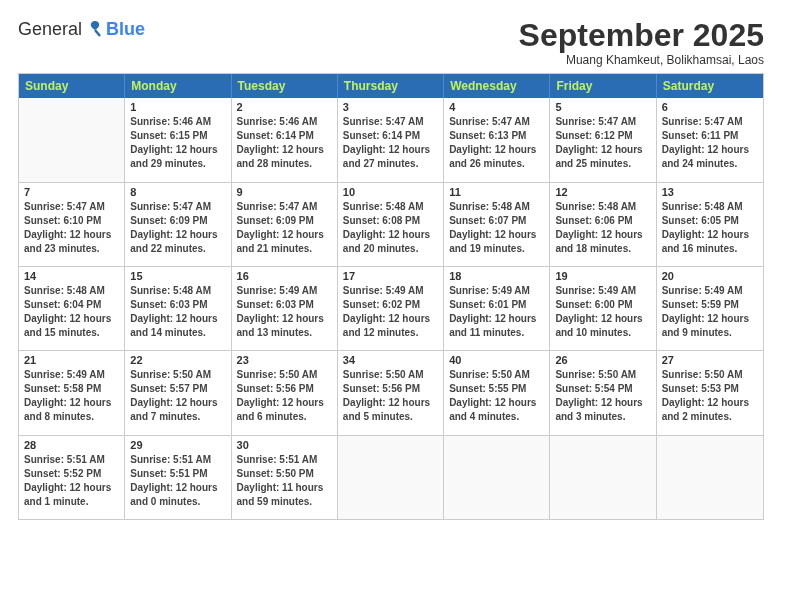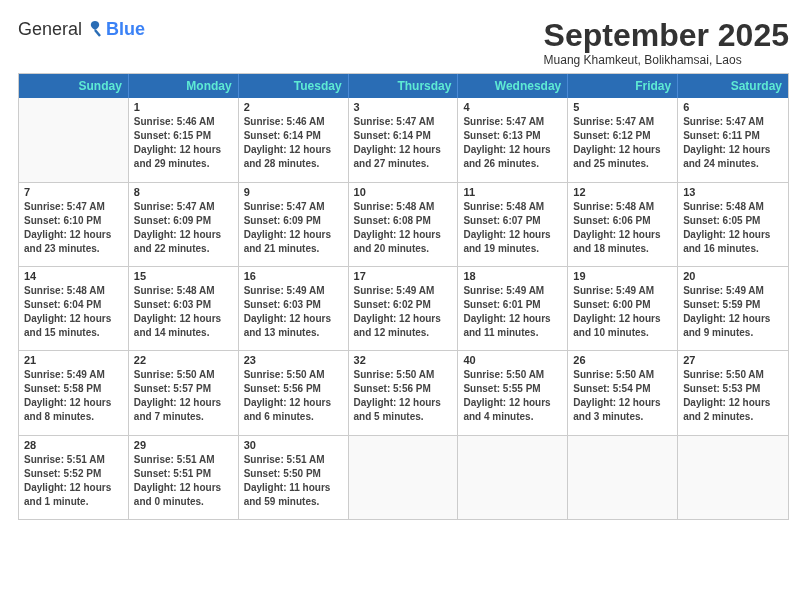--- a/index.html
+++ b/index.html
@@ -6,21 +6,21 @@
     body {
       font-family: Arial, sans-serif;
       background: #fff;
       width: 792px;
       height: 612px;
       overflow: hidden;
     }
     .page {
       width: 792px;
       height: 532px;
-      padding: 18px 3px 12px 18px;
+      padding: 18px 28px 12px 18px;
       display: flex;
       flex-direction: column;
     }
     .header {
       display: flex;
       align-items: flex-start;
       justify-content: space-between;
       margin-bottom: 6px;
     }
     .logo {
@@ -36,20 +36,21 @@
       color: #333;
     }
     .logo-general { font-weight: normal; }
     .logo-blue { color: #3b82f6; font-weight: bold; }
     .logo-icon {
       width: 22px;
       height: 22px;
       margin-left: 2px;
     }
     .title-block {
+      text-align: right;
     }
     .title-block h1 {
       font-size: 32px;
       font-weight: bold;
       color: #333;
       line-height: 1.1;
     }
     .title-block h2 {
       font-size: 12px;
       font-weight: normal;
@@ -60,25 +61,25 @@
       display: flex;
       flex-direction: column;
       border: 1px solid #ccc;
     }
     .cal-header {
       display: grid;
       grid-template-columns: repeat(7, 1fr);
       background: #2a6db5;
     }
     .cal-header-cell {
-      color: #5eead4;
+      color: #bef264;
       font-size: 12px;
       font-weight: bold;
       padding: 5px 6px;
-      text-align: right;
+      text-align: left;
       border-right: 1px solid #4a8ad5;
     }
     .cal-header-cell:last-child { border-right: none; }
     .cal-body {
       display: flex;
       flex-direction: column;
       flex: 1;
     }
     .cal-row {
       display: grid;
@@ -284,21 +285,21 @@
 Sunset: 5:57 PM
 Daylight: 12 hours and 7 minutes.</div>
           </div>
           <div class="cal-cell">
             <div class="day-num">23</div>
             <div class="cell-text" style="white-space: pre-line;">Sunrise: 5:50 AM
 Sunset: 5:56 PM
 Daylight: 12 hours and 6 minutes.</div>
           </div>
           <div class="cal-cell">
-            <div class="day-num">32</div>
+            <div class="day-num">34</div>
             <div class="cell-text" style="white-space: pre-line;">Sunrise: 5:50 AM
 Sunset: 5:56 PM
 Daylight: 12 hours and 5 minutes.</div>
           </div>
           <div class="cal-cell">
             <div class="day-num">40</div>
             <div class="cell-text" style="white-space: pre-line;">Sunrise: 5:50 AM
 Sunset: 5:55 PM
 Daylight: 12 hours and 4 minutes.</div>
           </div>

